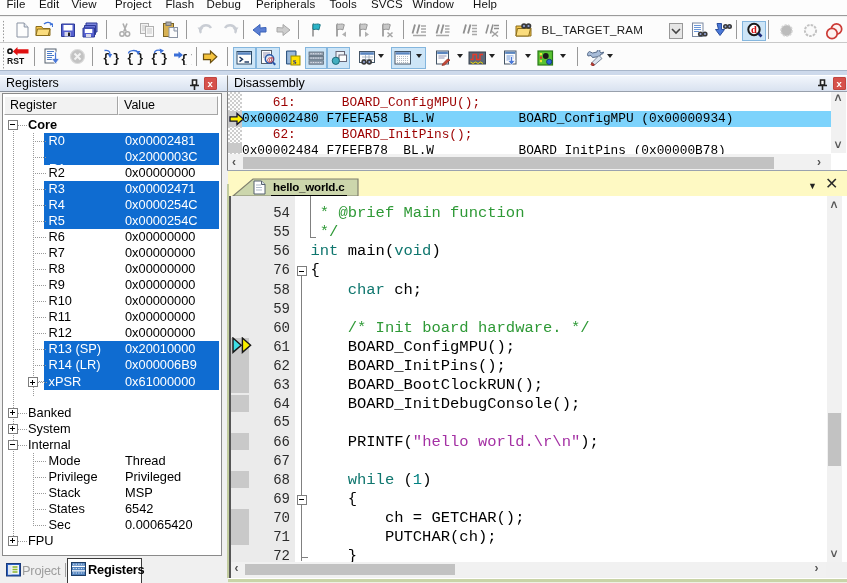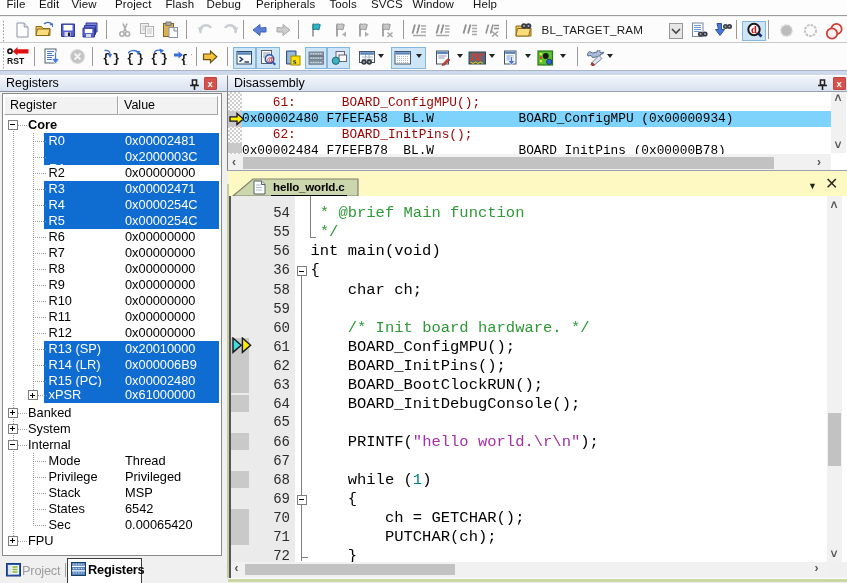--- a/index.html
+++ b/index.html
@@ -43,21 +43,21 @@
 .arr{position:absolute;font-size:12px;color:#555;font-family:"Liberation Sans",sans-serif;font-weight:bold}
 
 #tabbar{left:228px;top:171px;width:619px;height:25px;background:#fef9c3}
 #edmain{left:228px;top:196px;width:619px;height:366px;background:#fff;overflow:hidden}
 #edgreen{z-index:6;position:absolute;left:226.8px;top:184px;width:2px;height:394px;background:#c2cc9f}
 #eddark{z-index:6;position:absolute;left:228.6px;top:196px;width:2.2px;height:381.5px;background:#565656}
 #edmargin{position:absolute;left:2.6px;top:0;width:64px;height:366px;background:#ebebeb}
 .mblock{position:absolute;left:3px;width:17.5px;background:#c9c9c9}
 .cline{position:absolute;left:82.5px;width:520px;height:19px;font-family:"Liberation Mono",monospace;font-size:15.5px;line-height:19px;white-space:pre;color:#000}
 .lnum{position:absolute;left:25px;width:37px;text-align:right;font-family:"Liberation Mono",monospace;font-size:14px;color:#2b2b2b;height:19px;line-height:19.5px}
-.kw{color:#000000}.cm{color:#2e9936}.st{color:#a431a4}.num{color:#008080}
+.kw{color:#0f766e}.cm{color:#2e9936}.st{color:#a431a4}.num{color:#008080}
 .foldline{position:absolute;width:1px;background:#808080}
 .foldh{position:absolute;height:1px;background:#808080}
 .fbox{position:absolute;left:68.5px;width:10px;height:10px;border:1px solid #7d7d7d;background:#fff}
 .fbox i{position:absolute;left:1.5px;top:3.5px;width:5px;height:1px;background:#000}
 #ehs{left:230.4px;top:562px;width:596px;height:15px;background:#f1f1f1}
 #estatus1{left:228px;top:577.5px;width:619px;height:1.5px;background:#fff}
 #estatus2{left:228px;top:579px;width:619px;height:3px;background:#c9d4a7}
 #estatus3{left:228px;top:582px;width:619px;height:1px;background:#eef1e4}
 #btabs{left:0;top:557px;width:226.6px;height:26px;background:#f0f0f0}
 #btab-act{position:absolute;left:66.5px;top:0.5px;width:75px;height:26px;background:#fff;border:1.3px solid #3a3a3a;border-bottom:none}
@@ -382,21 +382,21 @@
         <div class="trow" style="top:134.8px"><div class="lbl" style="left:45.5px;">R6</div><div class="val">0x00000000</div><div class="doth" style="left:30px;top:8px;width:13px"></div></div>
         <div class="trow" style="top:150.8px"><div class="lbl" style="left:45.5px;">R7</div><div class="val">0x00000000</div><div class="doth" style="left:30px;top:8px;width:13px"></div></div>
         <div class="trow" style="top:166.8px"><div class="lbl" style="left:45.5px;">R8</div><div class="val">0x00000000</div><div class="doth" style="left:30px;top:8px;width:13px"></div></div>
         <div class="trow" style="top:182.8px"><div class="lbl" style="left:45.5px;">R9</div><div class="val">0x00000000</div><div class="doth" style="left:30px;top:8px;width:13px"></div></div>
         <div class="trow" style="top:198.8px"><div class="lbl" style="left:45.5px;">R10</div><div class="val">0x00000000</div><div class="doth" style="left:30px;top:8px;width:13px"></div></div>
         <div class="trow" style="top:214.8px"><div class="lbl" style="left:45.5px;text-align:center;">R11</div><div class="val">0x00000000</div><div class="doth" style="left:30px;top:8px;width:13px"></div></div>
         <div class="trow" style="top:230.8px"><div class="lbl" style="left:45.5px;">R12</div><div class="val">0x00000000</div><div class="doth" style="left:30px;top:8px;width:13px"></div></div>
         <div class="trow" style="top:246.8px"><div class="hl"></div><div class="lbl w" style="left:45.5px;">R13 (SP)</div><div class="val w">0x20010000</div><div class="doth" style="left:30px;top:8px;width:13px"></div></div>
         <div class="trow" style="top:262.8px"><div class="hl"></div><div class="lbl w" style="left:45.5px;">R14 (LR)</div><div class="val w">0x000006B9</div><div class="doth" style="left:30px;top:8px;width:13px"></div></div>
         <div class="trow" style="top:278.8px"><div class="hl"></div><div class="lbl w" style="left:45.5px;">R15 (PC)</div><div class="val w">0x00002480</div><div class="doth" style="left:30px;top:8px;width:13px"></div></div>
-        <div class="trow" style="top:293px"><div class="hl"></div><div class="lbl w" style="left:45.5px;">xPSR</div><div class="val w">0x61000000</div><div class="doth" style="left:35px;top:8px;width:9px"></div><div class="pm" style="left:24.5px;top:3px"><i></i><b></b></div></div>
+        <div class="trow" style="top:280px"><div class="hl"></div><div class="lbl w" style="left:45.5px;">xPSR</div><div class="val w">0x61000000</div><div class="doth" style="left:35px;top:8px;width:9px"></div><div class="pm" style="left:24.5px;top:3px"><i></i><b></b></div></div>
         <div class="trow" style="top:310.8px"><div class="lbl" style="left:25px;">Banked</div><div class="doth" style="left:15px;top:8px;width:9px"></div><div class="pm" style="left:4.5px;top:3px"><i></i><b></b></div></div>
         <div class="trow" style="top:326.8px"><div class="lbl" style="left:25px;">System</div><div class="doth" style="left:15px;top:8px;width:9px"></div><div class="pm" style="left:4.5px;top:3px"><i></i><b></b></div></div>
         <div class="trow" style="top:342.8px"><div class="lbl" style="left:25px;">Internal</div><div class="doth" style="left:15px;top:8px;width:9px"></div><div class="pm" style="left:4.5px;top:3px"><i></i></div></div>
         <div class="trow" style="top:358.8px"><div class="lbl" style="left:45.5px;">Mode</div><div class="val">Thread</div><div class="doth" style="left:30px;top:8px;width:13px"></div></div>
         <div class="trow" style="top:374.8px"><div class="lbl" style="left:45.5px;">Privilege</div><div class="val">Privileged</div><div class="doth" style="left:30px;top:8px;width:13px"></div></div>
         <div class="trow" style="top:390.8px"><div class="lbl" style="left:45.5px;">Stack</div><div class="val">MSP</div><div class="doth" style="left:30px;top:8px;width:13px"></div></div>
         <div class="trow" style="top:406.8px"><div class="lbl" style="left:45.5px;">States</div><div class="val">6542</div><div class="doth" style="left:30px;top:8px;width:13px"></div></div>
         <div class="trow" style="top:422.8px"><div class="lbl" style="left:45.5px;">Sec</div><div class="val">0.00065420</div><div class="doth" style="left:30px;top:8px;width:13px"></div></div>
         <div class="trow" style="top:438.8px"><div class="lbl" style="left:25px;">FPU</div><div class="doth" style="left:15px;top:8px;width:9px"></div><div class="pm" style="left:4.5px;top:3px"><i></i><b></b></div></div>
       </div>
@@ -455,21 +455,21 @@
         <div class="mblock" style="top:275px;height:17px"></div>
         <div class="mblock" style="top:313.1px;height:36px"></div>
       </div>
  <div id="code">
         <div class="lnum" style="top:8.3px">54</div>
         <div class="cline" style="top:8.3px"> <span class="cm">* @brief Main function</span></div>
         <div class="lnum" style="top:27.35px">55</div>
         <div class="cline" style="top:27.35px"> <span class="cm">*/</span></div>
         <div class="lnum" style="top:46.400000000000006px">56</div>
         <div class="cline" style="top:46.400000000000006px"><span class="kw">int</span> main(<span class="kw">void</span>)</div>
-        <div class="lnum" style="top:65.45px">36</div>
+        <div class="lnum" style="top:65.45px">76</div>
         <div class="cline" style="top:65.45px">{</div>
         <div class="lnum" style="top:84.5px">58</div>
         <div class="cline" style="top:84.5px">    <span class="kw">char</span> ch;</div>
         <div class="lnum" style="top:103.55px">59</div>
         <div class="cline" style="top:103.55px"></div>
         <div class="lnum" style="top:122.60000000000001px">60</div>
         <div class="cline" style="top:122.60000000000001px">    <span class="cm">/* Init board hardware. */</span></div>
         <div class="lnum" style="top:141.65px">61</div>
         <div class="cline" style="top:141.65px">    BOARD_ConfigMPU();</div>
         <div class="lnum" style="top:160.70000000000002px">62</div>

